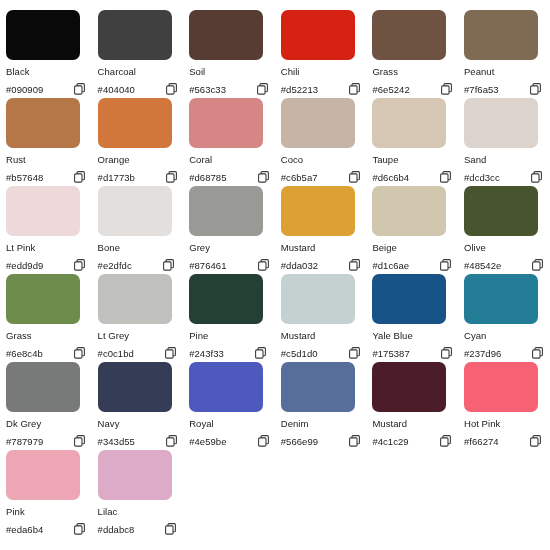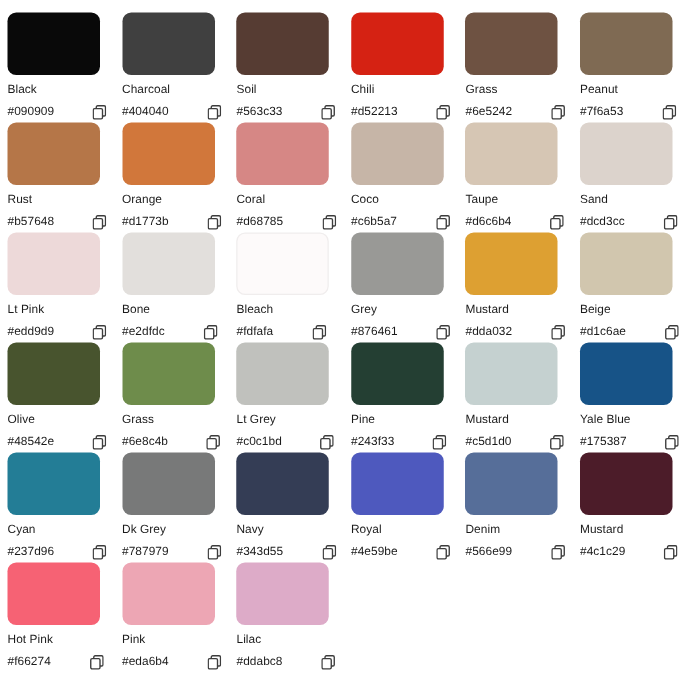--- a/index.html
+++ b/index.html
@@ -40,21 +40,21 @@
     font-size: 9.5px;
     line-height: 11px;
     color: #1b1b1b;
     margin-top: 6px;
     letter-spacing: 0.05px;
     white-space: nowrap;
   }
 
   .swatch-hexrow {
     display: flex;
-    align-items: center;
+    align-items: flex-start;
     margin-top: 6px;
     height: 13px;
     gap: 22px;
   }
 
   .swatch-hex {
     font-size: 9.5px;
     line-height: 13px;
     color: #1b1b1b;
     letter-spacing: 0.05px;
@@ -251,33 +251,20 @@
         <span class="swatch-hex">#e2dfdc</span>
         <span class="copy-icon">
           <svg viewBox="0 0 11 12" width="11" height="12" aria-hidden="true">
             <rect x="3.0" y="0.6" width="7.4" height="8.2" rx="1.1" fill="#ffffff" stroke="#3c3c3c" stroke-width="1.1"></rect>
             <rect x="0.6" y="2.9" width="7.4" height="8.2" rx="1.1" fill="#ffffff" stroke="#3c3c3c" stroke-width="1.1"></rect>
           </svg>
         </span>
       </div>
     </div>
     <div class="swatch-cell">
-      <div class="swatch-chip" style="background: rgb(253, 250, 250); border: 1px solid rgb(240, 237, 237);"></div>
-      <div class="swatch-name">Bleach</div>
-      <div class="swatch-hexrow">
-        <span class="swatch-hex">#fdfafa</span>
-        <span class="copy-icon">
-          <svg viewBox="0 0 11 12" width="11" height="12" aria-hidden="true">
-            <rect x="3.0" y="0.6" width="7.4" height="8.2" rx="1.1" fill="#ffffff" stroke="#3c3c3c" stroke-width="1.1"></rect>
-            <rect x="0.6" y="2.9" width="7.4" height="8.2" rx="1.1" fill="#ffffff" stroke="#3c3c3c" stroke-width="1.1"></rect>
-          </svg>
-        </span>
-      </div>
-    </div>
-    <div class="swatch-cell">
       <div class="swatch-chip" style="background: rgb(153, 153, 150);"></div>
       <div class="swatch-name">Grey</div>
       <div class="swatch-hexrow">
         <span class="swatch-hex">#876461</span>
         <span class="copy-icon">
           <svg viewBox="0 0 11 12" width="11" height="12" aria-hidden="true">
             <rect x="3.0" y="0.6" width="7.4" height="8.2" rx="1.1" fill="#ffffff" stroke="#3c3c3c" stroke-width="1.1"></rect>
             <rect x="0.6" y="2.9" width="7.4" height="8.2" rx="1.1" fill="#ffffff" stroke="#3c3c3c" stroke-width="1.1"></rect>
           </svg>
         </span>

